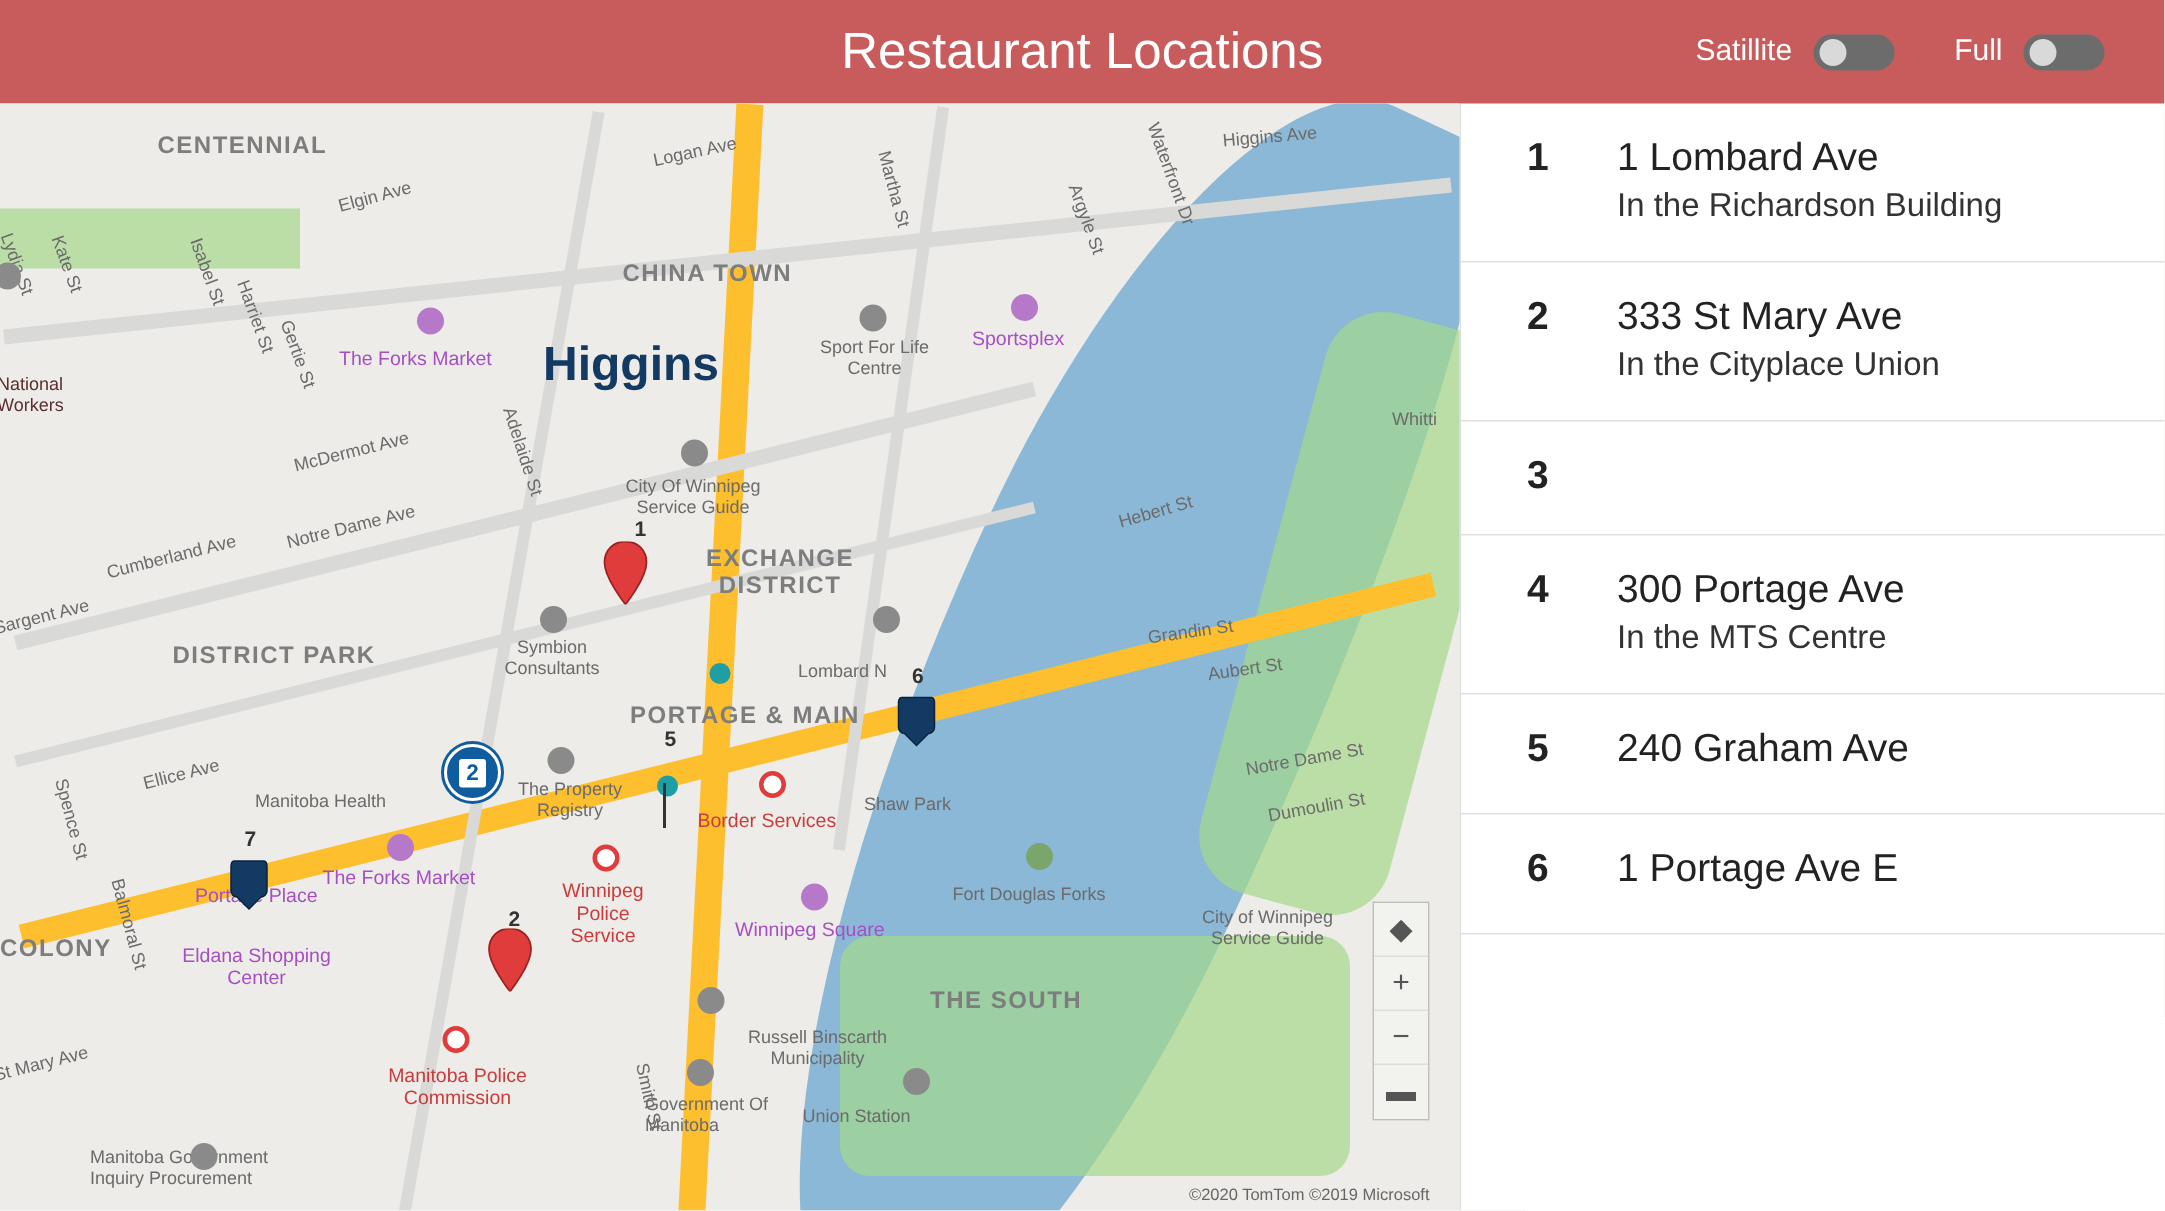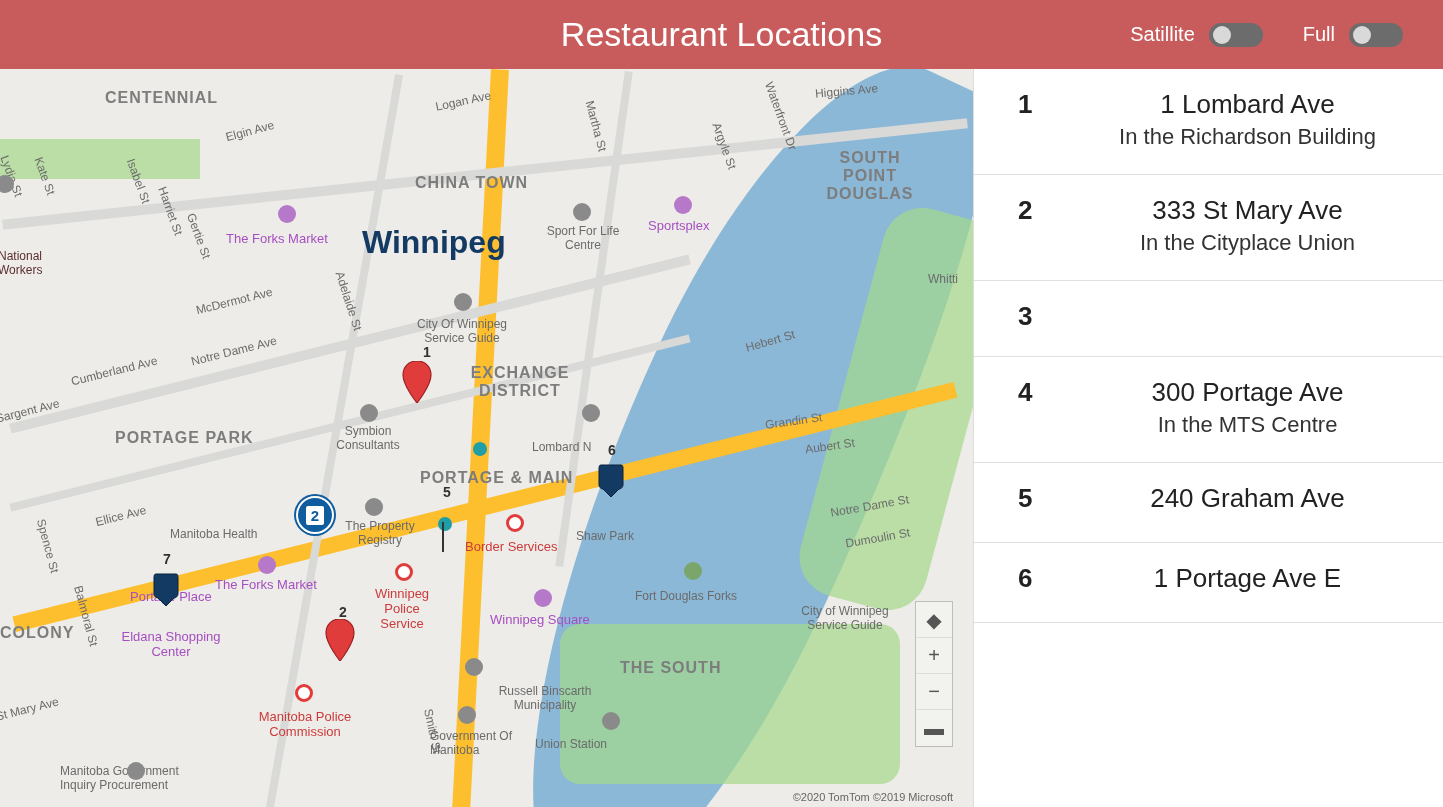--- a/index.html
+++ b/index.html
@@ -53,21 +53,21 @@
 
   .map-credit { position: absolute; right: 20px; bottom: 4px; font-size: 11px; color: #666; }
 
   
   .list { width: 470px; overflow-y: scroll; border-left: 1px solid #ddd; }
   .list::-webkit-scrollbar { width: 18px; }
   .list::-webkit-scrollbar-thumb { background: #bdbdbd; }
   .list::-webkit-scrollbar-track { background: #f0f0f0; }
   .list-item { display: flex; padding: 20px 26px 24px 44px; border-bottom: 1px solid #e0e0e0; cursor: pointer; }
   .li-num { width: 60px; font-size: 26px; font-weight: 600; color: #222; }
-  .li-body { flex: 1; text-align: center; }
+  .li-body { flex: 1; }
   .li-title { font-size: 26px; color: #222; margin-bottom: 4px; }
   .li-sub { font-size: 22px; color: #333; }
 </style>
 </head>
 <body>
 
 <div class="header">
   <div class="header-title">Restaurant Locations</div>
   <div class="toggles">
     <div class="toggle-group">
@@ -95,27 +95,26 @@
         <div class="green3"></div>
       <div class="road-y1"></div>
         <div class="road-y2"></div>
       <div class="road-g" style="top:100px;left:0;width:970px;height:10px;transform:rotate(-6deg)"></div>
       <div class="road-g" style="top:270px;left:0;width:700px;height:10px;transform:rotate(-14deg)"></div>
       <div class="road-g" style="top:350px;left:0;width:700px;height:8px;transform:rotate(-14deg)"></div>
       <div class="road-g" style="top:0;left:330px;width:8px;height:750px;transform:rotate(10deg)"></div>
       <div class="road-g" style="top:0;left:590px;width:8px;height:500px;transform:rotate(8deg)"></div>
     </div>
 
-    <div class="map-label big" style="top:155px;left:362px">Winnipeg</div>
+    <div class="map-label big" style="top:155px;left:362px">Higgins</div>
 
     <div class="map-label district" style="top:20px;left:105px">CENTENNIAL</div>
     <div class="map-label district" style="top:105px;left:415px">CHINA TOWN</div>
-    <div class="map-label district" style="top:80px;left:810px;width:120px;white-space:normal;text-align:center">SOUTH POINT DOUGLAS</div>
     <div class="map-label district" style="top:295px;left:460px;width:120px;white-space:normal;text-align:center">EXCHANGE DISTRICT</div>
-    <div class="map-label district" style="top:360px;left:115px">PORTAGE PARK</div>
+    <div class="map-label district" style="top:360px;left:115px">DISTRICT PARK</div>
     <div class="map-label district" style="top:400px;left:420px">PORTAGE &amp; MAIN</div>
     <div class="map-label district" style="top:590px;left:620px">THE SOUTH</div>
     <div class="map-label district" style="top:555px;left:0px">COLONY</div>
 
     <div class="map-label" style="top:25px;left:435px;transform:rotate(-12deg)">Logan Ave</div>
     <div class="map-label" style="top:50px;left:570px;transform:rotate(75deg)">Martha St</div>
     <div class="map-label" style="top:15px;left:815px;transform:rotate(-5deg)">Higgins Ave</div>
     <div class="map-label" style="top:40px;left:745px;transform:rotate(70deg)">Waterfront Dr</div>
     <div class="map-label" style="top:70px;left:700px;transform:rotate(70deg)">Argyle St</div>
     <div class="map-label" style="top:55px;left:225px;transform:rotate(-15deg)">Elgin Ave</div>

